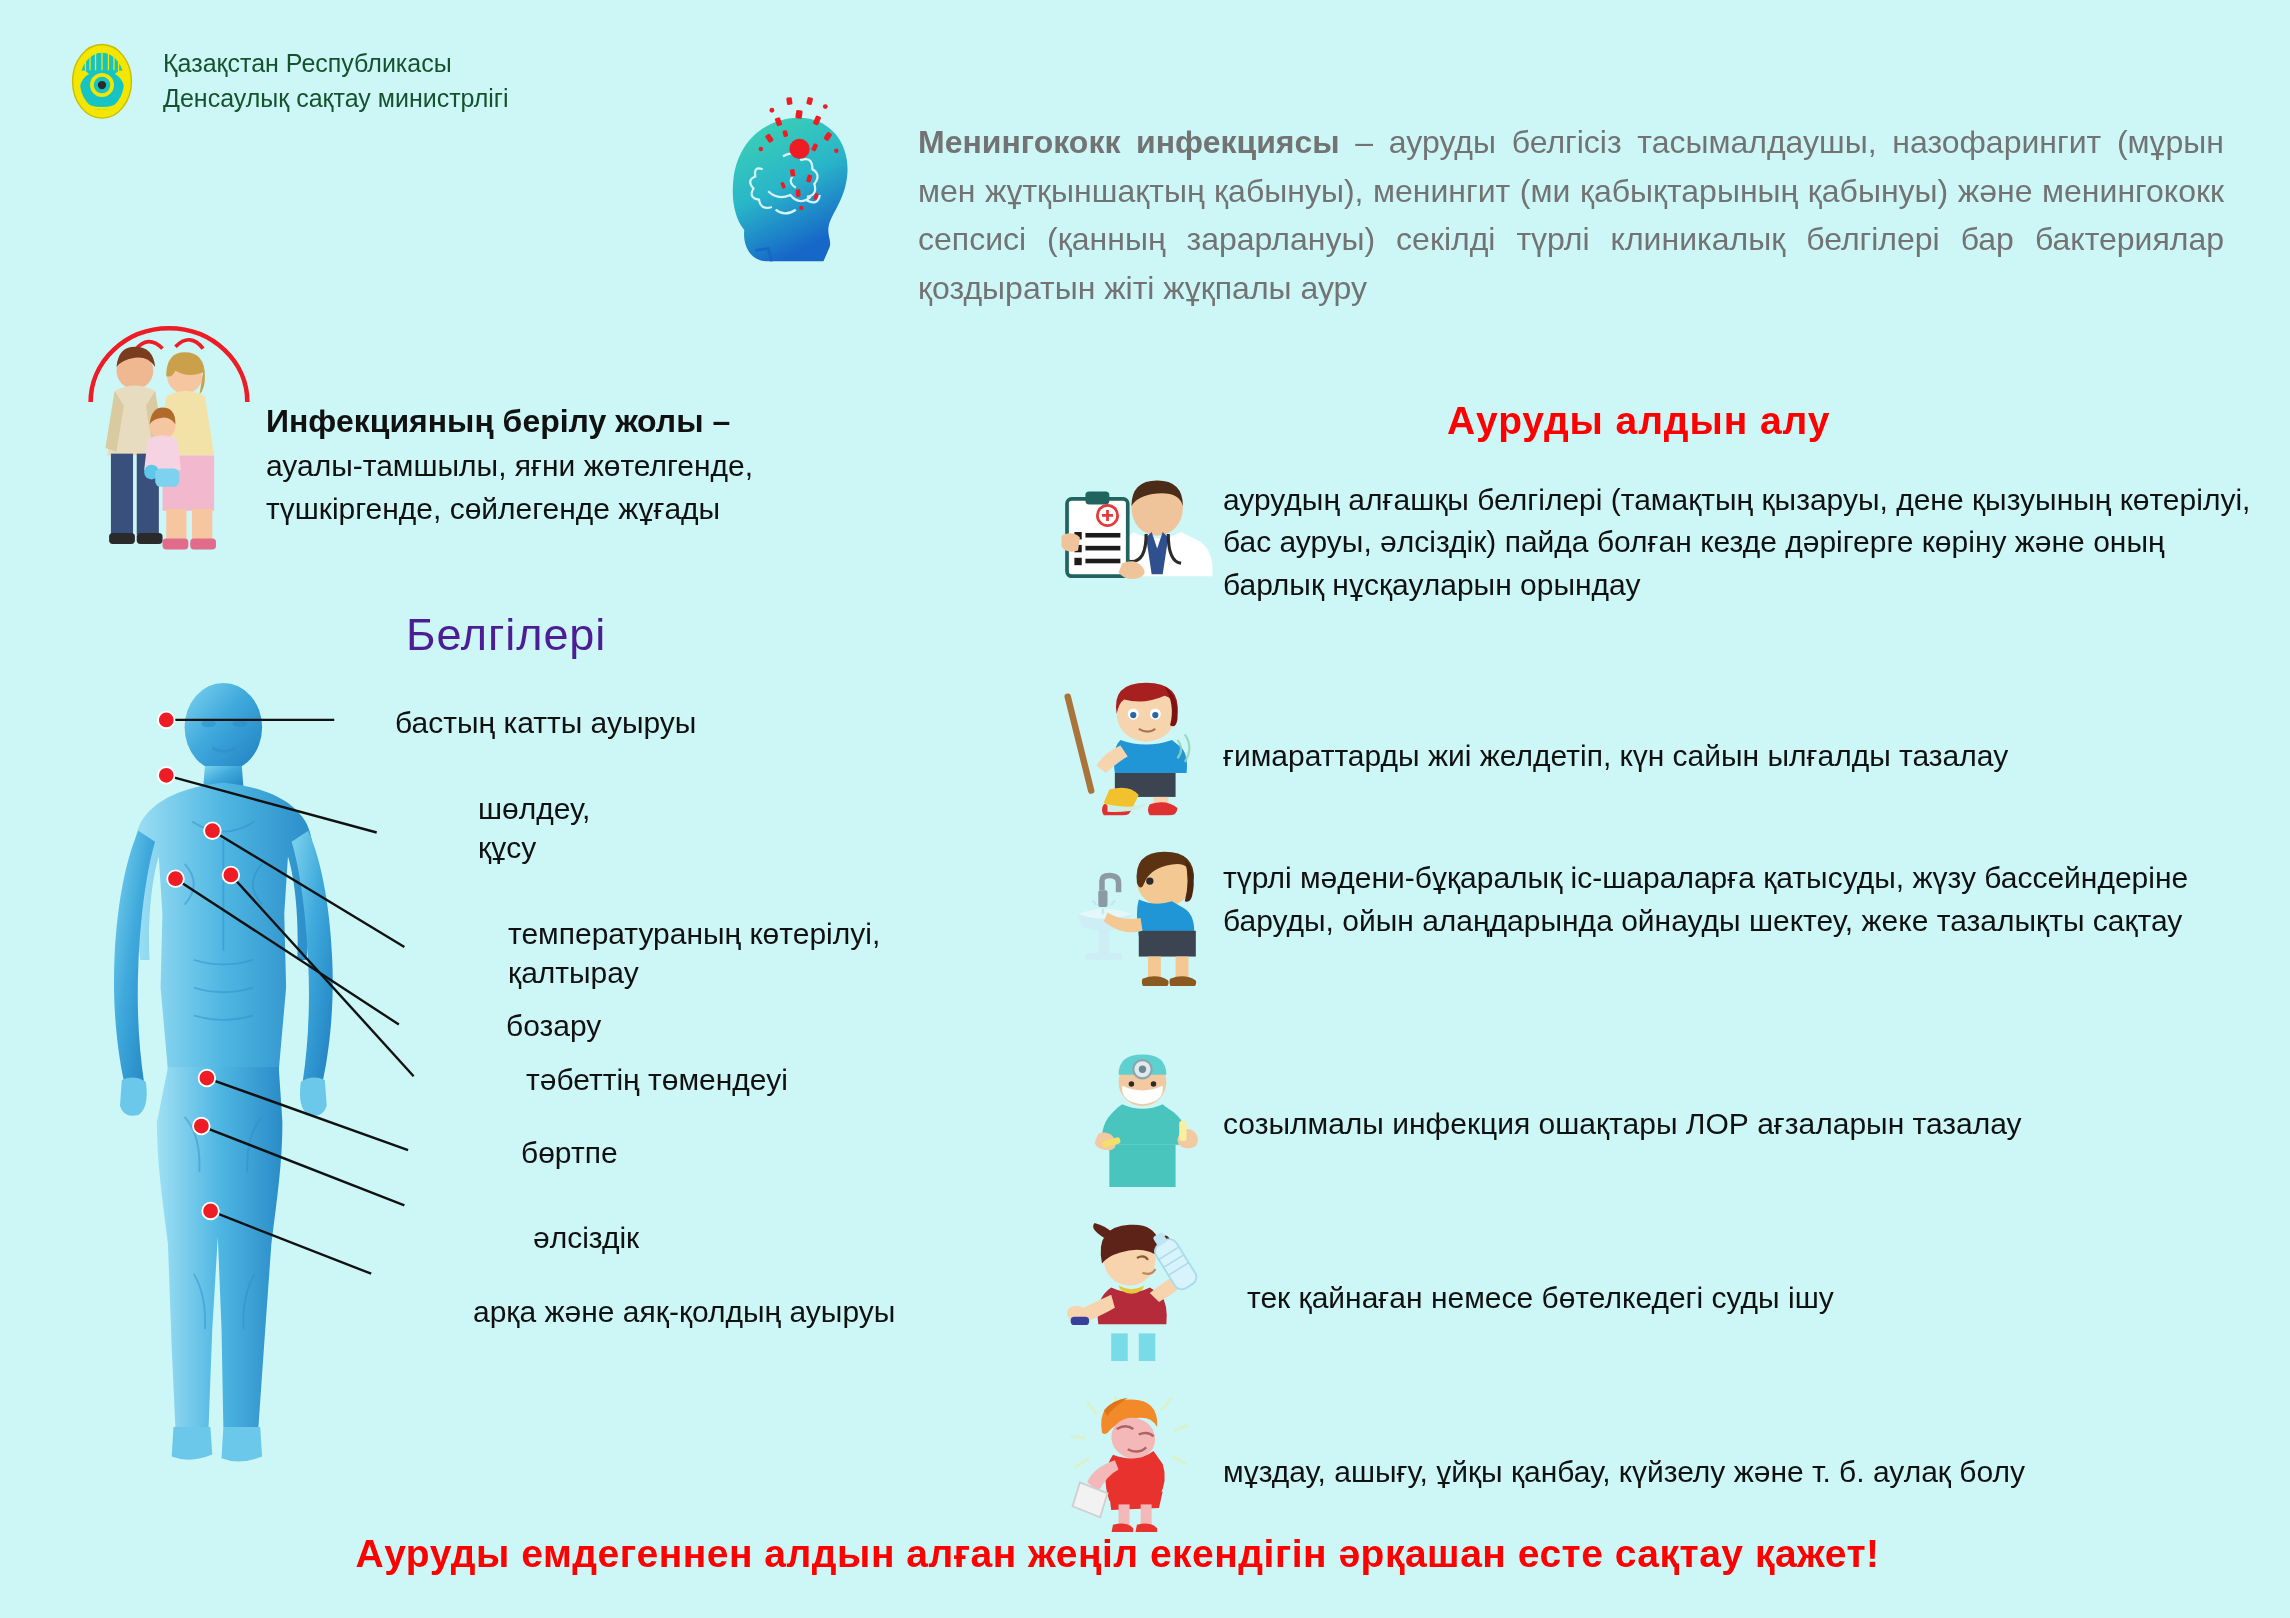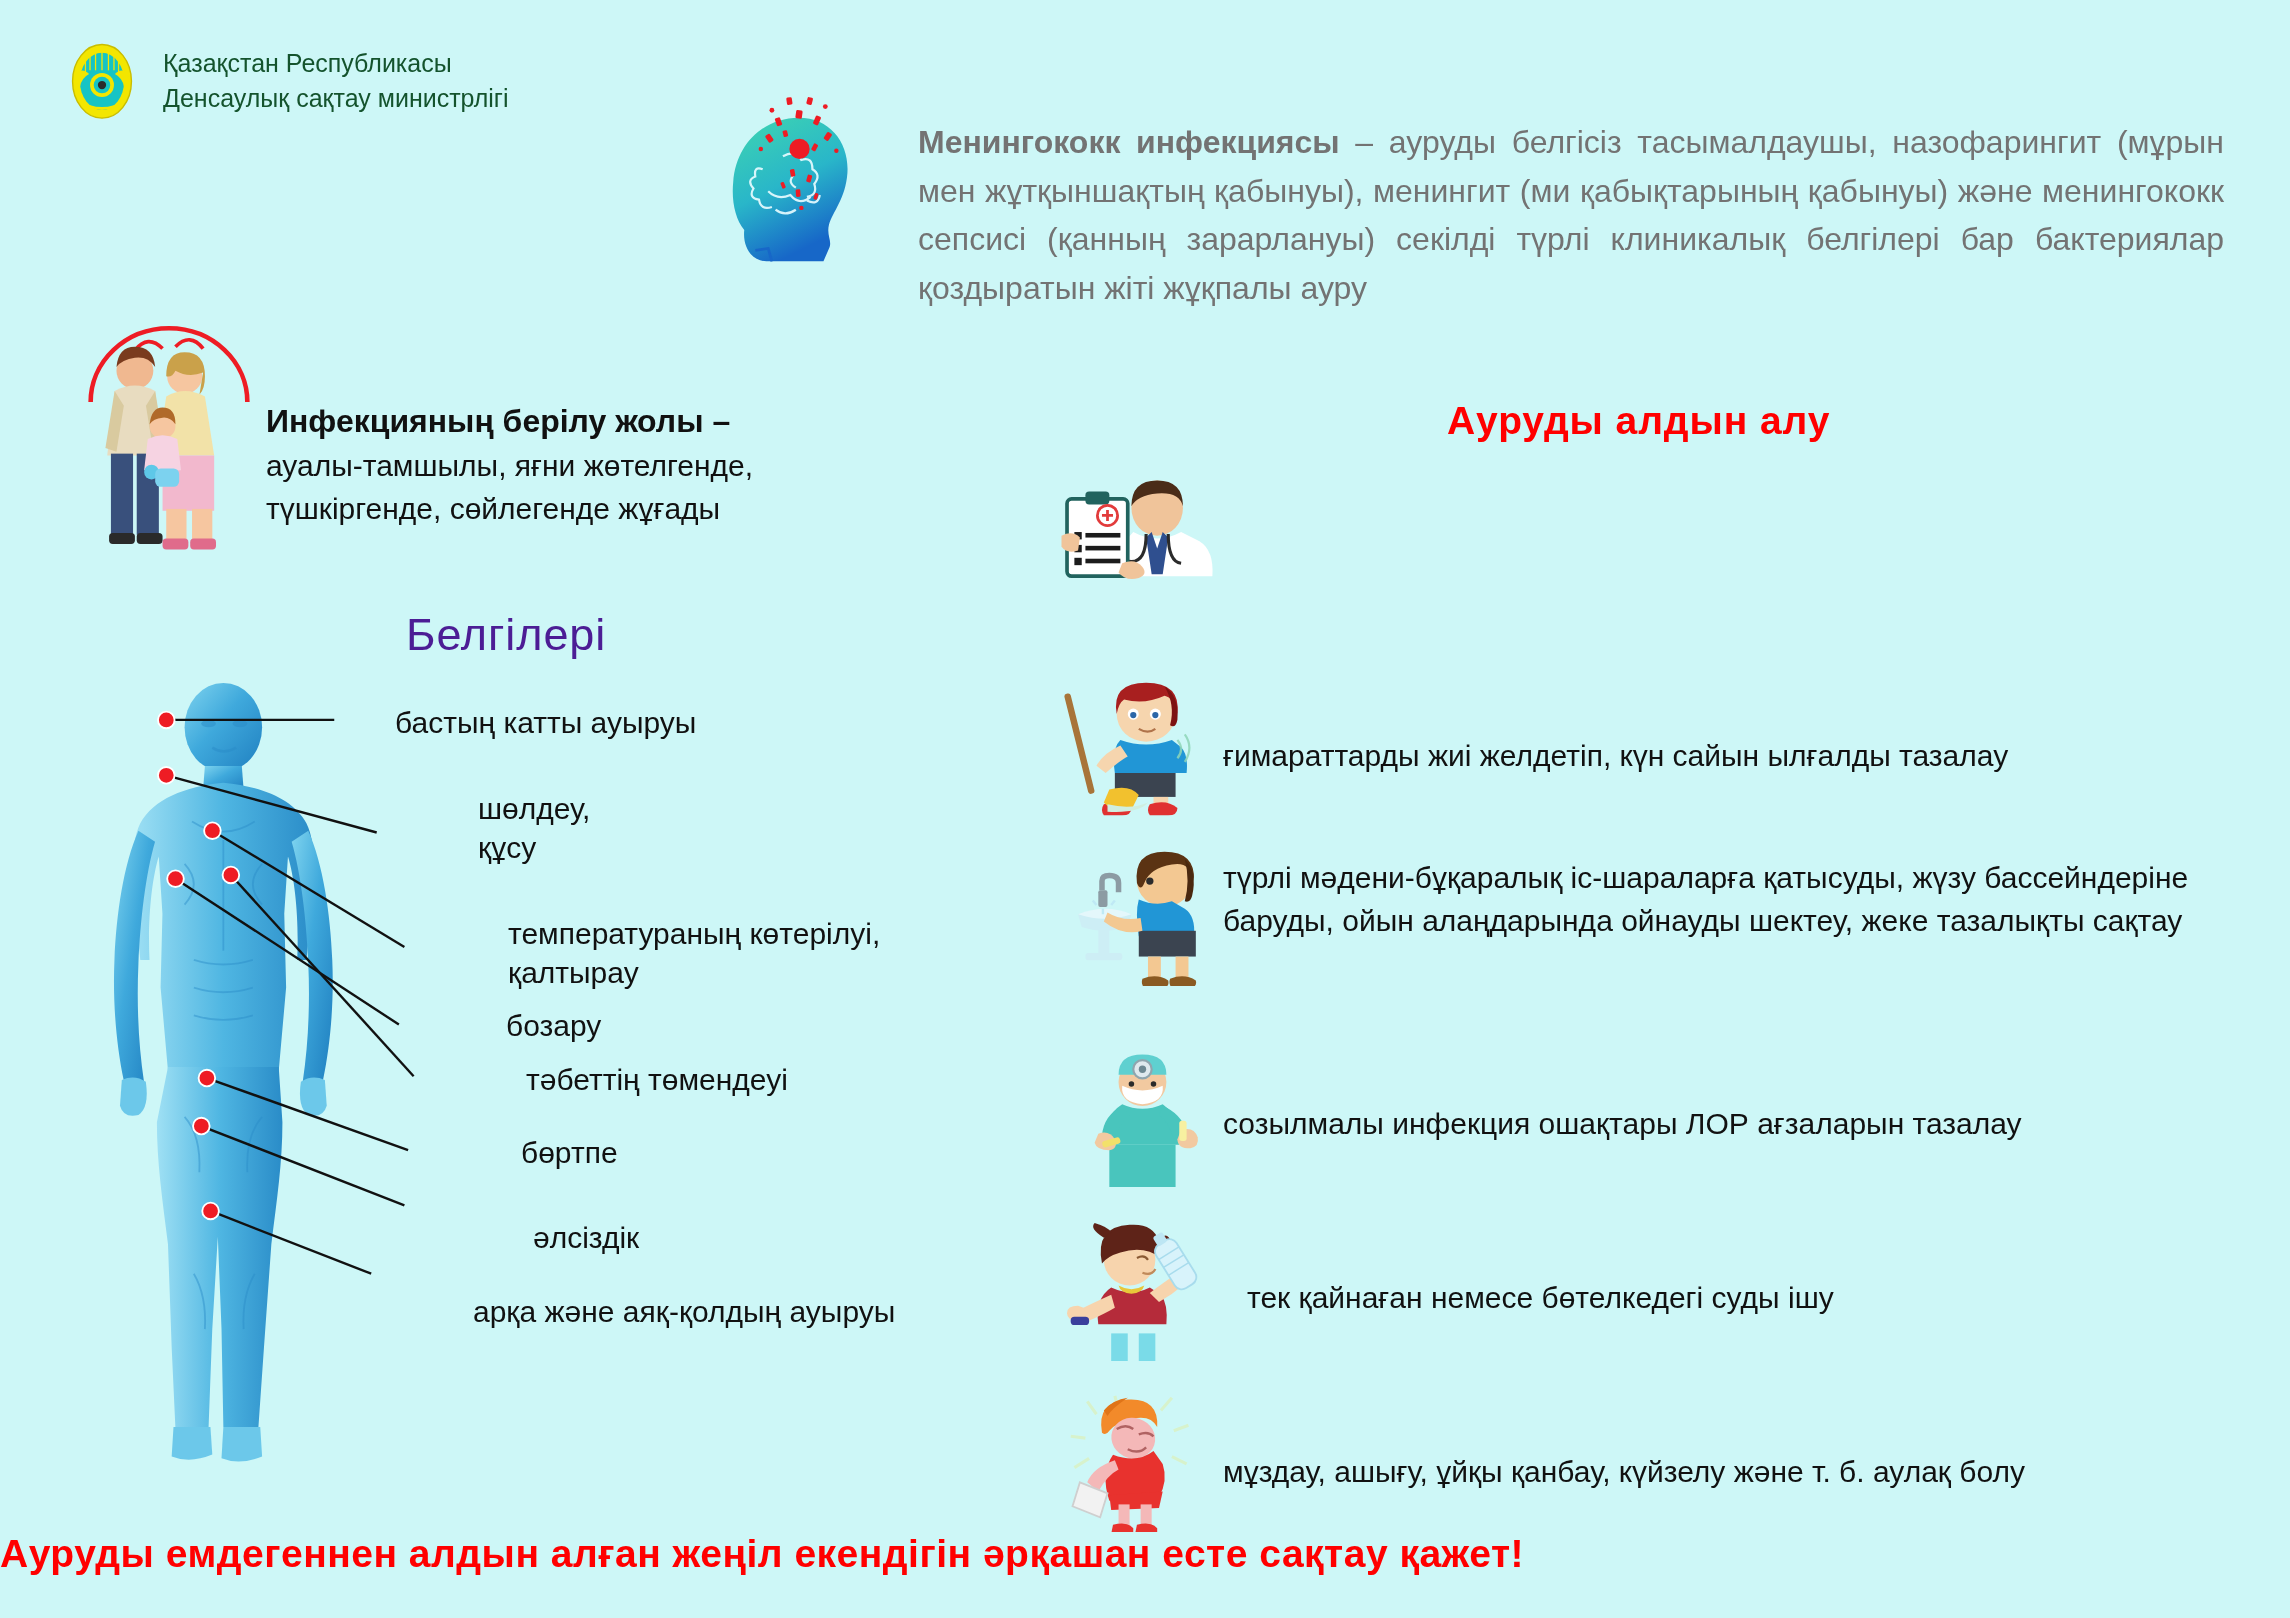--- a/index.html
+++ b/index.html
@@ -111,21 +111,21 @@
   .prev-row.r0 .prev-text { padding-top: 3.7px; }
   .prev-row.r1 .prev-text { padding-top: 9.2px; }
   .prev-row.r2 .prev-text { padding-top: 54px; }
   .prev-row.r3 .prev-text { padding-top: 54px; }
   .prev-row.r4 .prev-text { padding-top: 54px; }
   .prev-row.r5 .prev-text { padding-top: 57px; }
 
   
   .footer-banner {
     position: absolute; left: 0; top: 1532px;
-    width: 2235px; text-align: left;
+    width: 2235px; text-align: center;
     font-size: 39px; font-weight: bold; color: #ff0000;
     letter-spacing: 0.5px;
   }
 </style>
 </head>
 <body>
 
 <div class="poster">
 
   <div class="ministry-block">
@@ -365,20 +365,21 @@
               <rect x="26" y="63" width="38" height="5"></rect>
             <rect x="14" y="76" width="8" height="8"></rect>
               <rect x="26" y="77" width="38" height="5"></rect>
             <rect x="14" y="90" width="8" height="8"></rect>
               <rect x="26" y="91" width="38" height="5"></rect>
           </g>
           <path d="M66 96 q14 -6 22 4 q6 8 -4 12 q-14 4 -22 -6 z" fill="#f0c49a"></path>
           <path d="M0 66 q12 -6 20 2 l-2 14 q-12 4 -18 -4 z" fill="#f0c49a"></path>
         </svg>
       </div>
+      <div class="prev-text">аурудың алғашқы белгілері (тамақтың қызаруы, дене қызуының көтерілуі, бас ауруы, әлсіздік) пайда болған кезде дәрігерге көріну және оның барлық нұсқауларын орындау</div>
     </div>
 
     <div class="prev-row r2">
       <div class="prev-icon">
         <svg viewBox="0 0 175 150" width="162" height="138">
           <ellipse cx="92" cy="36" rx="32" ry="30" fill="#f6d5ae"></ellipse>
           <path d="M60 36 q-6 -34 32 -34 q38 0 34 34 q-4 -18 -14 -20 q-22 10 -44 4 q-6 4 -8 16 z" fill="#a81f1f"></path>
           <path d="M112 6 q16 10 14 36 q-2 10 -8 6 q6 -22 -6 -42 z" fill="#7d1212"></path>
           <circle cx="78" cy="36" r="6" fill="#ffffff"></circle>
             <circle cx="78" cy="37" r="3.4" fill="#2b66a8"></circle>

